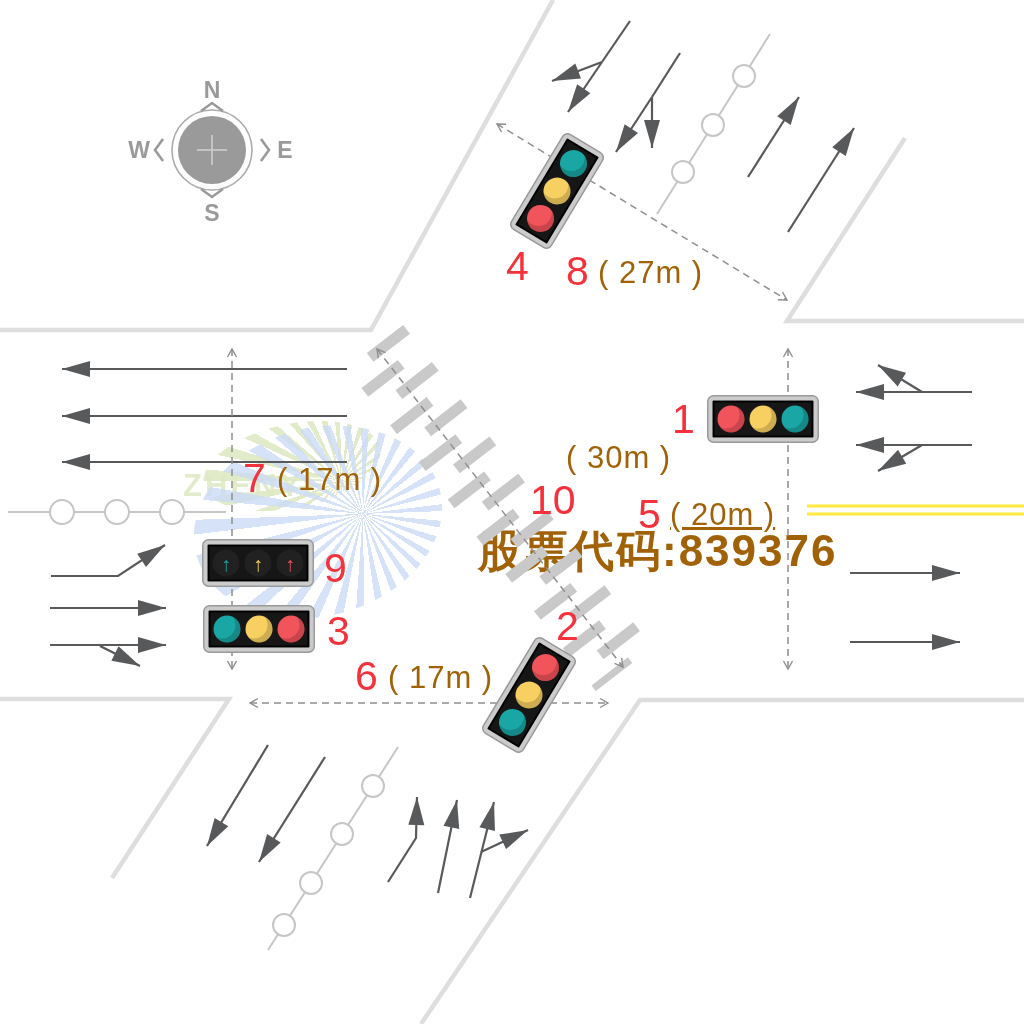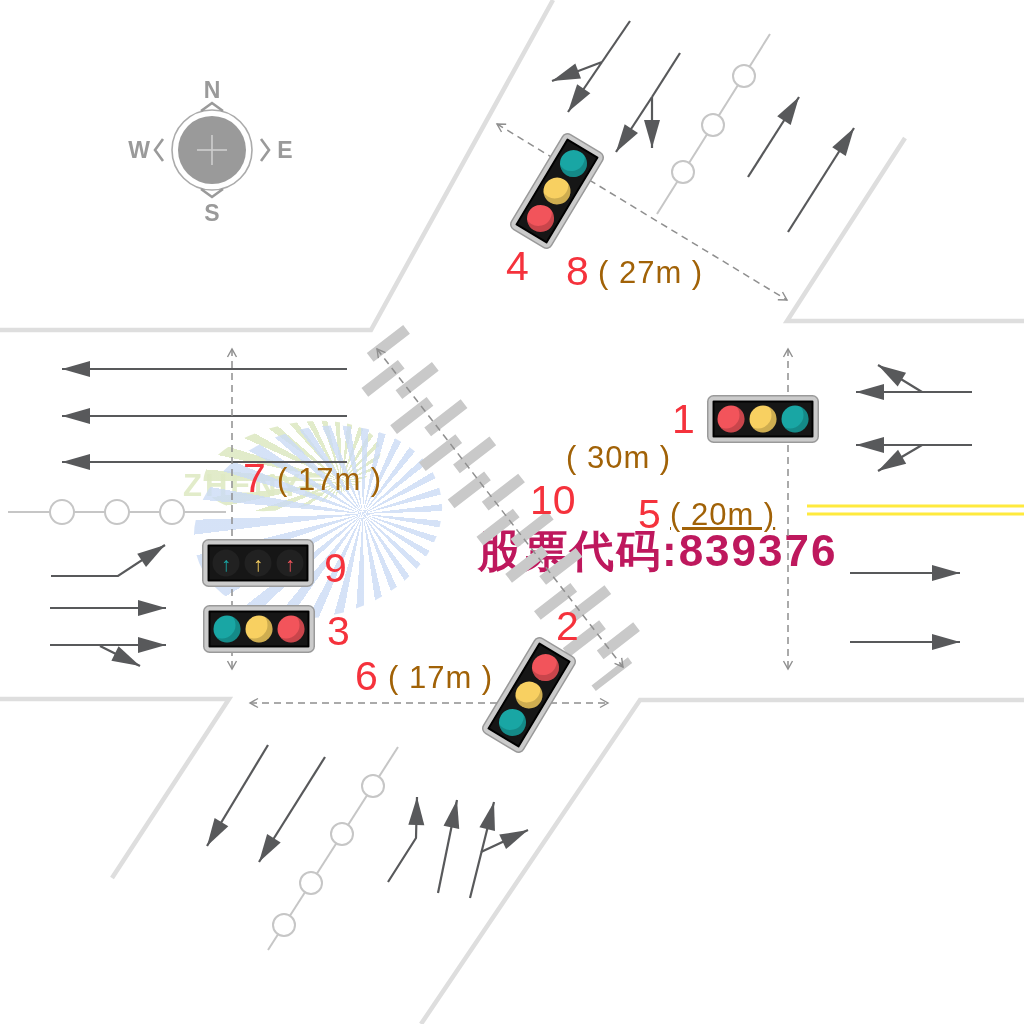--- a/index.html
+++ b/index.html
@@ -2,21 +2,21 @@
 <html><head>
 <meta charset="utf-8">
 <style>
   html,body{margin:0;padding:0;background:#fff;}
   #canvas{position:relative;width:1024px;height:1024px;background:#ffffff;overflow:hidden;
           font-family:"Liberation Sans", sans-serif;}
   #canvas svg.diagram{position:absolute;left:0;top:0;}
   
   .wm{position:absolute;white-space:nowrap;pointer-events:none;}
   .wm-brand{left:484px;top:436px;font-size:52px;letter-spacing:18px;color:#d9e4f4;font-weight:bold;}
-  .wm-stock{left:478px;top:522px;font-size:44px;letter-spacing:2px;color:#be185d;font-weight:bold;}
+  .wm-stock{left:478px;top:522px;font-size:44px;letter-spacing:2px;color:#a16207;font-weight:bold;}
   .wm-logo-text{left:183px;top:468px;font-size:31px;font-weight:bold;letter-spacing:3px;color:#e2ecca;}
   .fan{position:absolute;border-radius:50%;pointer-events:none;}
   .fan-blue{left:192px;top:428px;width:252px;height:188px;transform:rotate(-15deg);
     background:repeating-conic-gradient(from -10deg at 68% 52%, rgba(203,219,245,.8) 0deg 5deg, rgba(255,255,255,0) 5deg 12deg);}
   .fan-green{left:202px;top:424px;width:180px;height:84px;transform:rotate(-12deg);
     background:repeating-conic-gradient(from 150deg at 75% 80%, rgba(222,233,196,.9) 0deg 5deg, rgba(255,255,255,0) 5deg 12deg);}
   
   .tl{position:absolute;background:#161616;border:4px solid #cbcbcb;border-radius:5px;
       box-shadow:0 0 0 1.5px #9a9a9a, inset 0 0 0 2px #000;
       display:flex;align-items:center;justify-content:center;gap:5px;padding:5px;}

